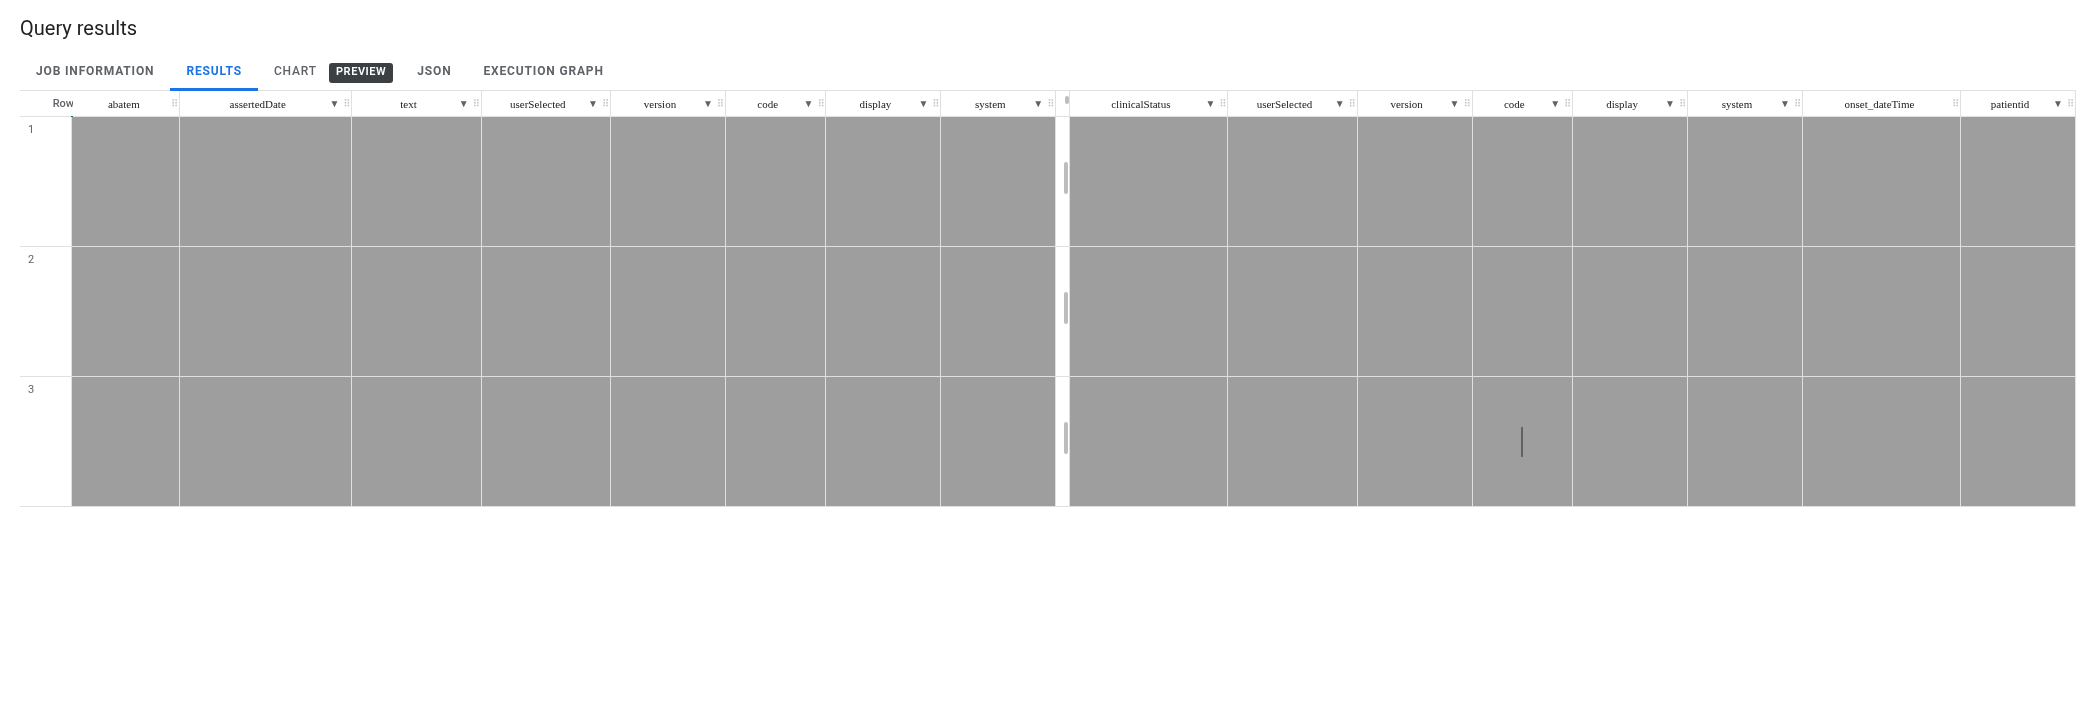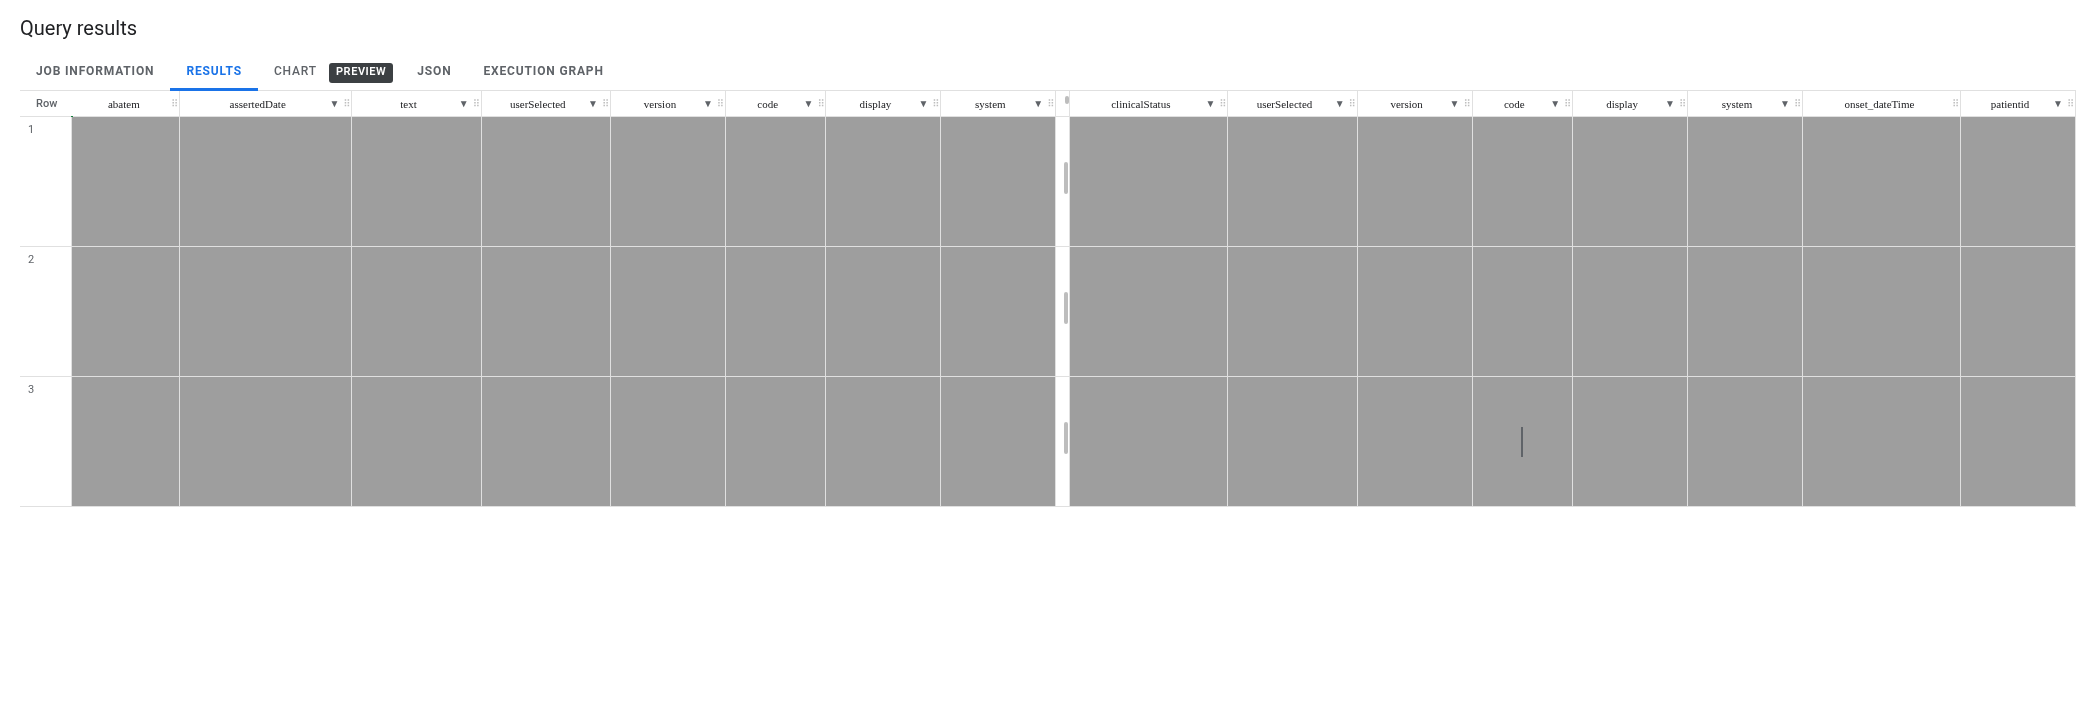--- a/index.html
+++ b/index.html
@@ -122,25 +122,25 @@
       cursor: col-resize;
       color: #bdbdbd;
       font-size: 10px;
       margin-left: 2px;
     }
     .row-num-col {
       min-width: 36px;
       color: #5f6368;
       font-size: 11px;
       background: #fff;
-      text-align: left;
+      text-align: center;
       padding: 6px 4px 6px 8px;
       border-right: 2px solid #15803d;
       position: sticky;
-      left: 8px;
+      left: 16px;
       z-index: 1;
     }
     tbody td {
       background: #9e9e9e;
       border-right: 1px solid #e0e0e0;
       border-bottom: 1px solid #e0e0e0;
       padding: 0;
       min-width: 80px;
       vertical-align: top;
     }

